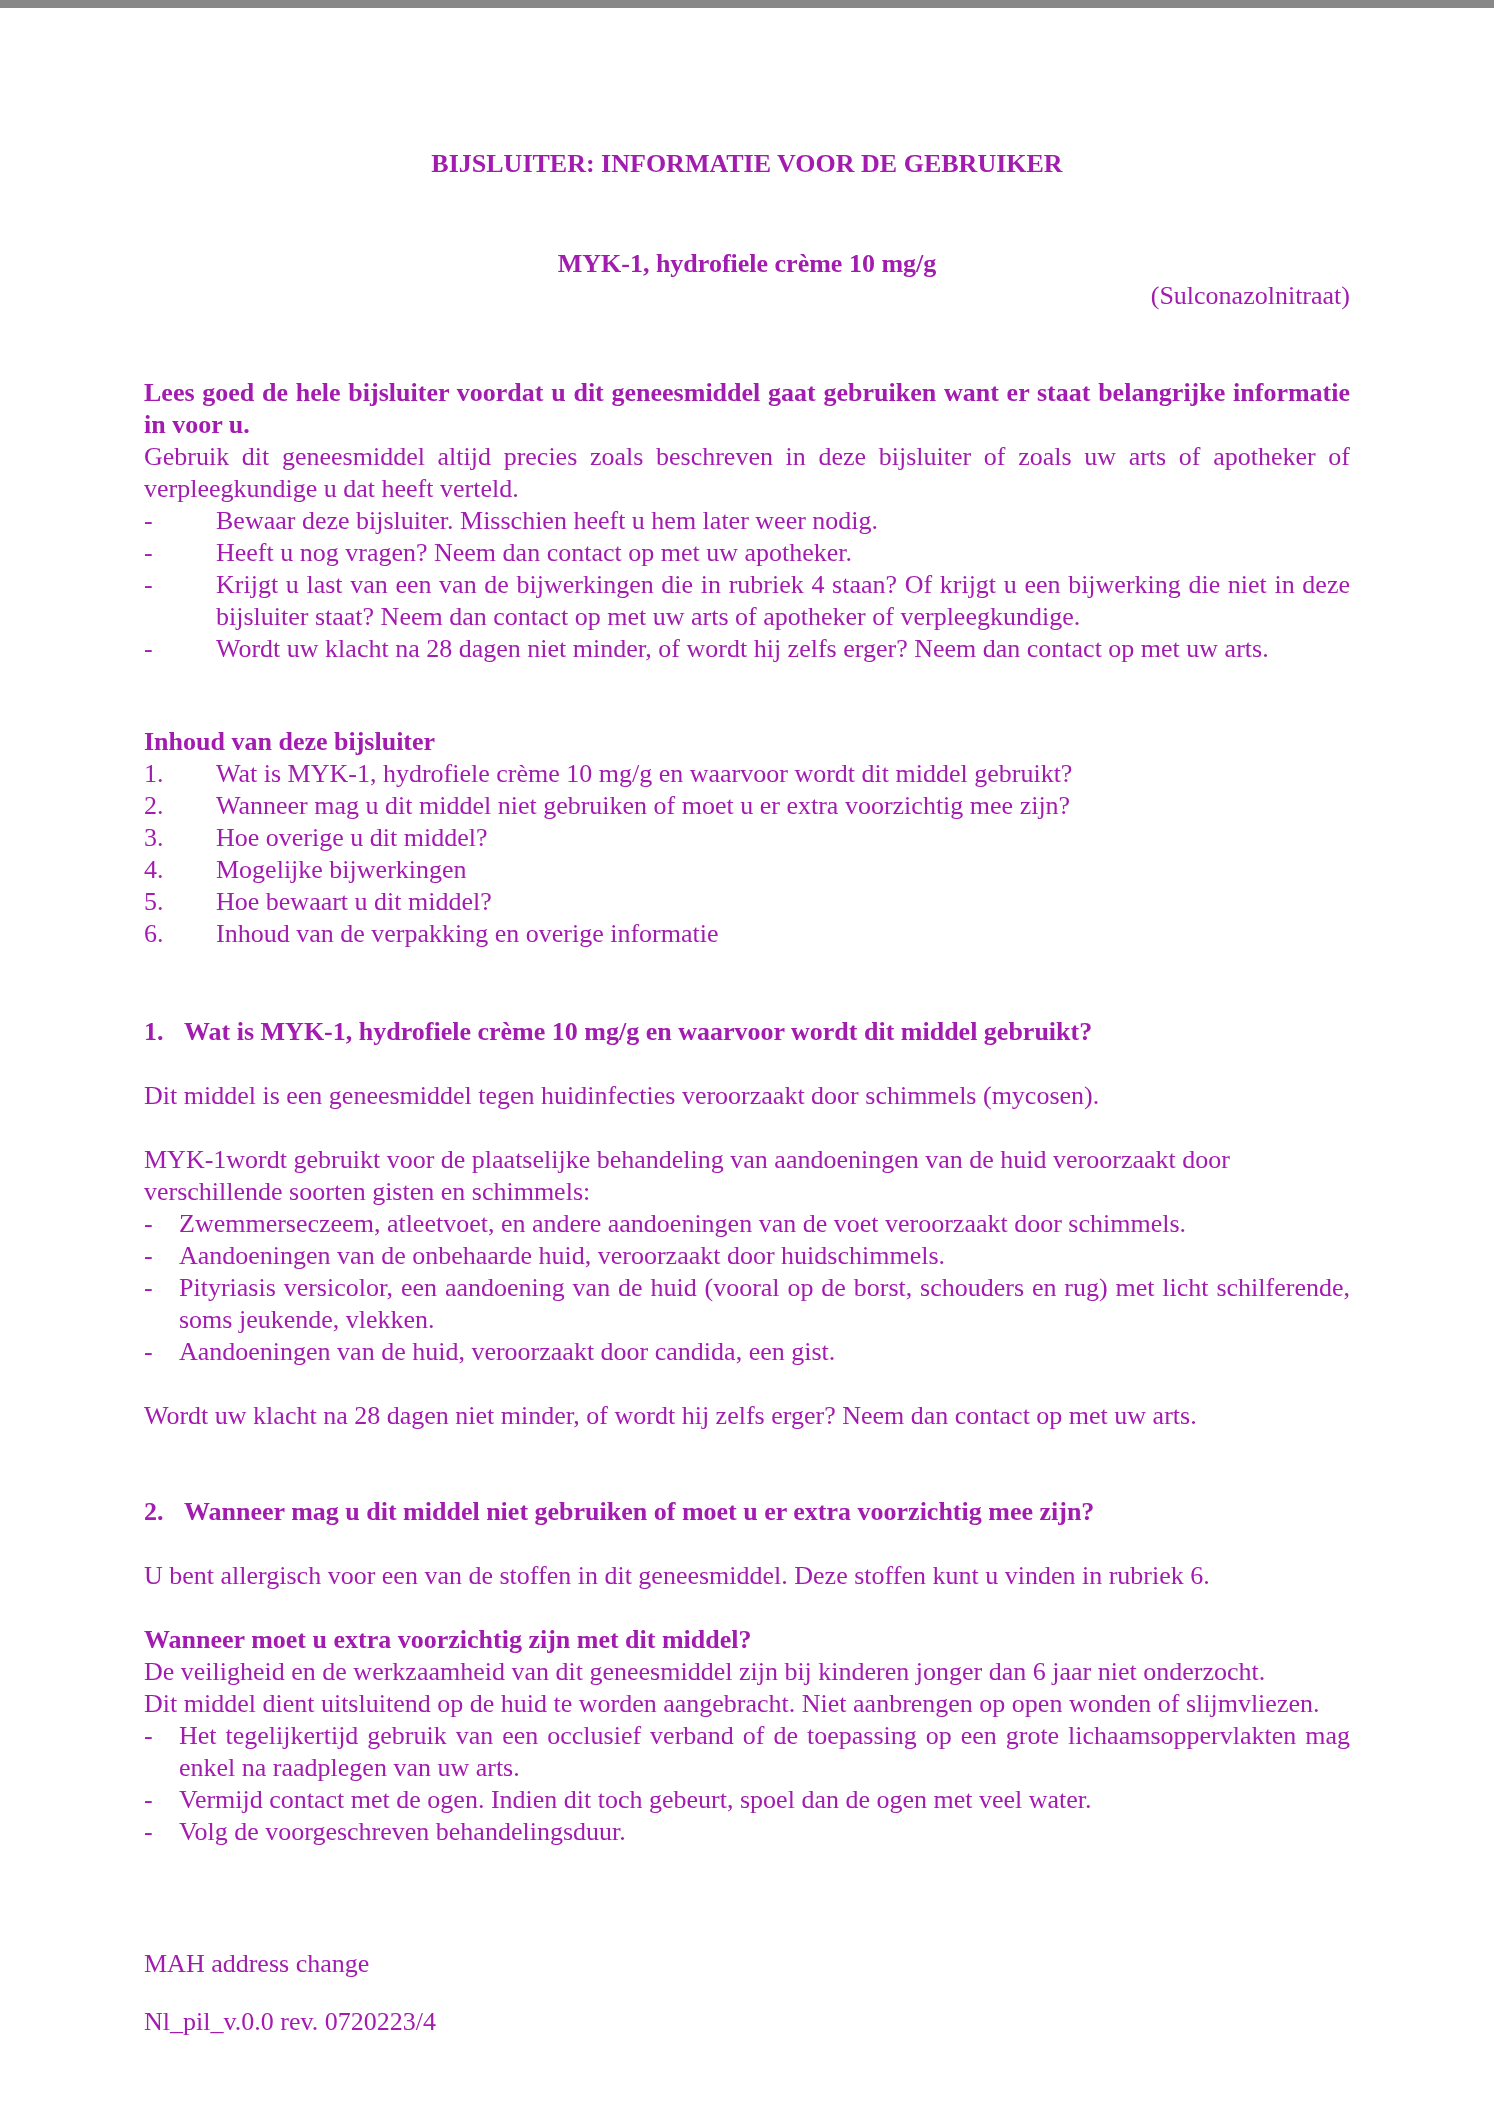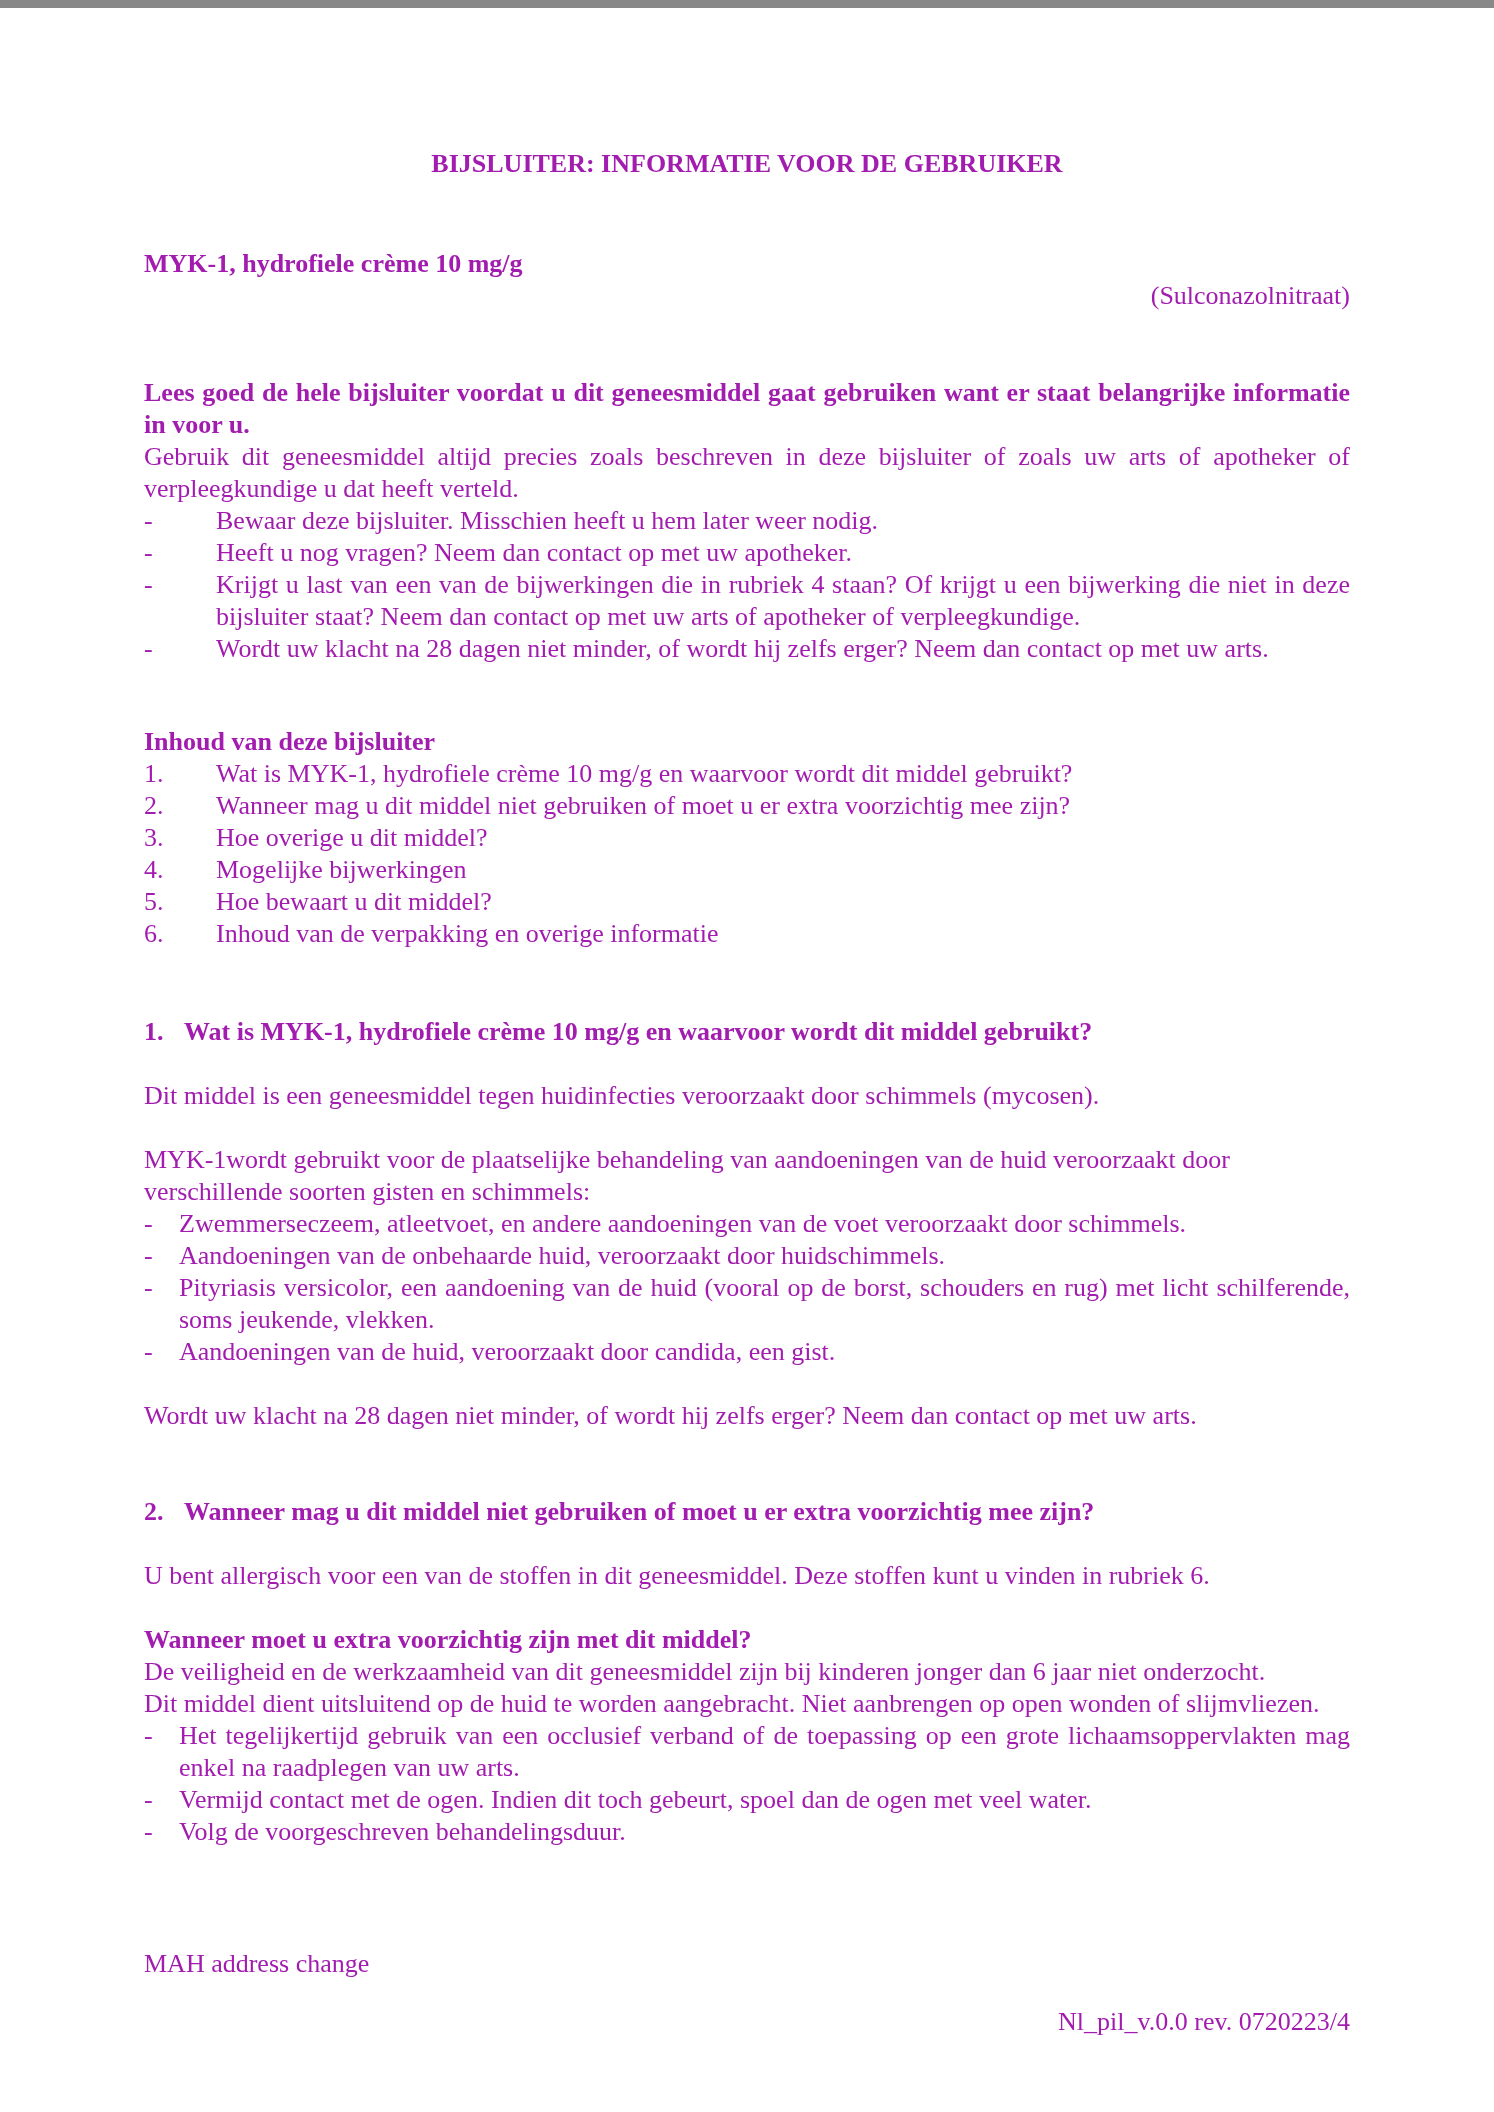--- a/index.html
+++ b/index.html
@@ -9,39 +9,39 @@
     margin:8px auto;
     background:#ffffff;
     color:#a21caf;
     font-family:"Liberation Serif","DejaVu Serif",serif;
     font-size:26px;
     line-height:32px;
     overflow:hidden;
   }
   .content{position:absolute;left:144px;top:0;width:1206px;}
   .doc-title{margin-top:140px;text-align:center;font-weight:bold;}
-  .product-name{margin-top:68px;font-weight:bold;}
+  .product-name{margin-top:68px;text-align:center;font-weight:bold;}
   .active-substance{text-align:right;}
   .lead{margin-top:65px;font-weight:bold;text-align:justify;}
   .para-justify{text-align:justify;}
   .li{position:relative;}
   .li .dash{position:absolute;left:0;top:0;}
   .li-wide{padding-left:72px;}
   .li-narrow{padding-left:35px;}
   .toc{margin-top:61px;}
   .toc-heading{font-weight:bold;}
   .toc-item .num{display:inline-block;width:72px;}
   .sec-heading{font-weight:bold;display:flex;}
   .sec-heading .hnum{flex:0 0 40px;}
   .sec1-heading{margin-top:66px;}
   .sec2-heading{margin-top:64px;}
   .mt1{margin-top:32px;}
   .subheading{font-weight:bold;margin-top:32px;}
   .footer{position:absolute;left:144px;top:1940px;width:1206px;font-family:Liberation Serif, serif;}
-  .footer-row{display:flex;justify-content:flex-end;margin-top:26px;}
+  .footer-row{display:flex;justify-content:flex-start;margin-top:26px;}
 </style>
 </head>
 <body>
 
 <div class="page">
   <div class="content">
 
     <div class="doc-title">BIJSLUITER: INFORMATIE VOOR DE GEBRUIKER</div>
 
     <div class="product-name">MYK-1, hydrofiele crème 10 mg/g</div>

